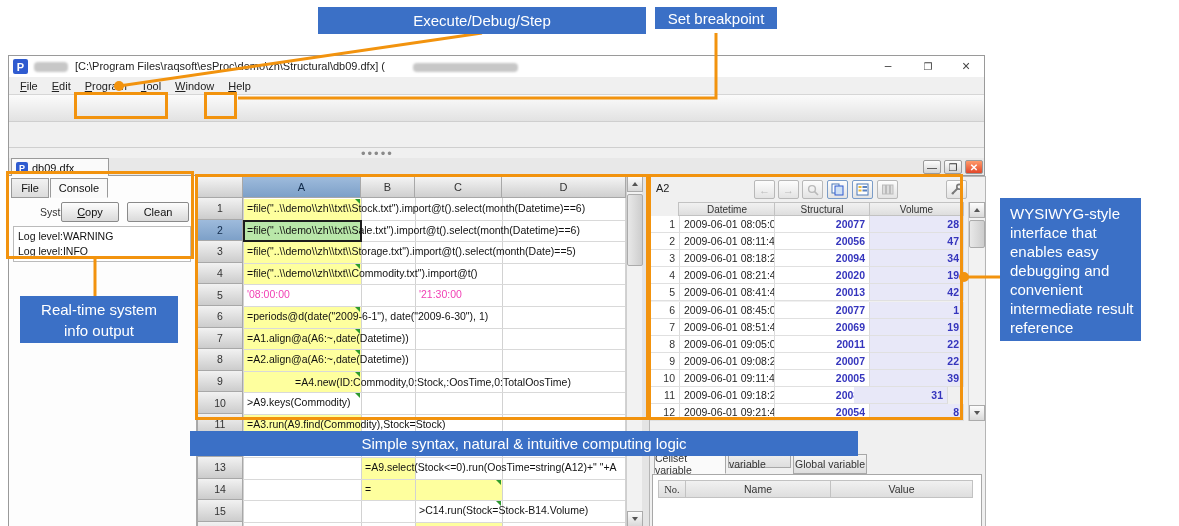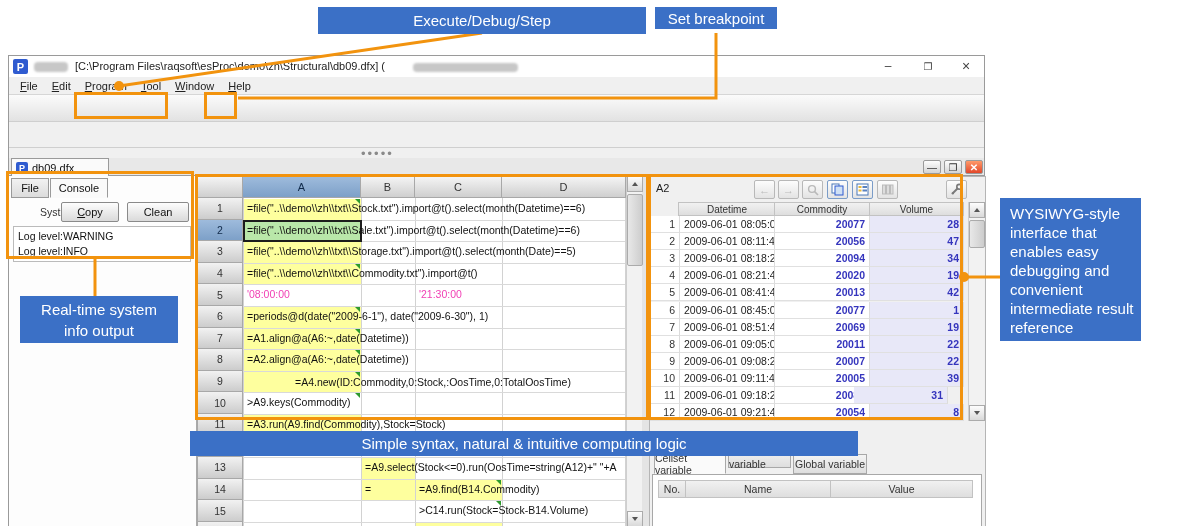--- a/index.html
+++ b/index.html
@@ -115,21 +115,21 @@
   .rrow-cell.num{text-align:right;color:#333;}
   .rrow-cell.blue{text-align:right;color:#3535bd;font-weight:bold;}
   .rrow-cell.lav{background:#e8e8f8;}
   
   .vtab{position:absolute;height:20px;background:linear-gradient(#f4f4f4,#dedede);border:1px solid #a8a8a8;
     font-size:10.5px;display:flex;align-items:center;justify-content:center;color:#333;}
   .vtab.active{background:#fafafa;border-bottom:1px solid #fafafa;}
   .vbox{position:absolute;left:2px;top:297px;width:330px;height:54px;background:#fff;border:1px solid #a8a8a8;}
   .vhead{position:absolute;top:5px;height:18px;background:linear-gradient(#f1f1f1,#dedede);border:1px solid #c2c2c2;
     border-left:none;font-size:10.5px;display:flex;align-items:center;justify-content:center;color:#333;}
-  .vhead.first{border-left:1px solid #c2c2c2;}
+  .vhead.first{border-left:1px solid #c2c2c2;font-family:Liberation Serif, serif;}
 </style>
 </head>
 <body>
 
 <div class="window">
 
   <div class="titlebar">
     <div class="app-logo" style="left:4px;top:3px;">P</div>
     <div class="blur-blob" style="left:25px;top:6px;width:34px;height:10px;"></div>
     <div class="title-text">[C:\Program Files\raqsoft\esProc\demo\zh\Structural\db09.dfx] (</div>
@@ -300,21 +300,20 @@
         <div class="grow-line" style="top: 281.2px; left: 46px; width: 382px;"></div>
         <div class="rowhdr" style="top: 281.2px; height: 21.6px;">13</div>
         <div class="grow-line" style="top: 302.8px; left: 46px; width: 382px;"></div>
         <div class="cellbg yellow" style="left: 165px; top: 282.2px; width: 53px; height: 20.6px;"></div>
         <div class="ctext" style="left: 168px; top: 281.2px; height: 21.6px;">=A9.select(Stock&lt;=0).run(OosTime=string(A12)+" "+A</div>
         <div class="rowhdr" style="top: 302.8px; height: 21.6px;">14</div>
         <div class="grow-line" style="top: 324.4px; left: 46px; width: 382px;"></div>
         <div class="cellbg yellow" style="left: 165px; top: 303.8px; width: 53px; height: 20.6px;"></div>
         <div class="ctext" style="left: 168px; top: 302.8px; height: 21.6px;">=</div>
         <div class="cellbg yellow" style="left: 219px; top: 303.8px; width: 86px; height: 20.6px;"></div>
-        <div class="ctext" style="left: 222px; top: 302.8px; height: 21.6px;">=A9.find(B14.Commodity)</div>
         <div class="cmarker" style="left: 299px; top: 303.8px;"></div>
         <div class="rowhdr" style="top: 324.4px; height: 21.6px;">15</div>
         <div class="grow-line" style="top: 346px; left: 46px; width: 382px;"></div>
         <div class="ctext" style="left: 222px; top: 324.4px; height: 21.6px;">&gt;C14.run(Stock=Stock-B14.Volume)</div>
         <div class="cmarker" style="left: 299px; top: 325.4px;"></div>
         <div class="rowhdr" style="top: 346px; height: 21.6px;">16</div>
         <div class="cellbg yellow" style="left: 219px; top: 347px; width: 86px; height: 20.6px;"></div>
         <div class="ctext" style="left: 222px; top: 346px; height: 21.6px;">if C14.Stock&lt;=0</div>
         <div class="ctext" style="left: 309px; top: 346px; height: 21.6px;">&gt;C14.OosTime=B14.Dat</div>
       </div>
@@ -364,21 +363,21 @@
       <div class="ribtn" style="left:296px;">
         <svg width="13" height="13" viewBox="0 0 13 13">
             <path d="M3,10 L8,5" stroke="#7a7a7a" stroke-width="2"></path>
             <circle cx="9.2" cy="3.8" r="2.4" fill="none" stroke="#7a7a7a" stroke-width="1.6"></circle>
             <circle cx="2.8" cy="10.2" r="1.2" fill="#7a7a7a"></circle>
           </svg>
       </div>
       <div id="rtable">
           <div class="rthead first" style="left: 0px; width: 30px;">Index</div>
           <div class="rthead" style="left: 30px; width: 95px;">Datetime</div>
-          <div class="rthead" style="left: 125px; width: 95px;">Commodity</div>
+          <div class="rthead" style="left: 125px; width: 95px;">Structural</div>
           <div class="rthead" style="left: 220px; width: 94px;">Volume</div>
           <div class="rrow-cell num" style="left: 0px; top: 39px; width: 30px; height: 17.1px;">1</div>
           <div class="rrow-cell " style="left: 30px; top: 39px; width: 95px; height: 17.1px;">2009-06-01 08:05:00</div>
           <div class="rrow-cell blue" style="left: 125px; top: 39px; width: 95px; height: 17.1px;">20077</div>
           <div class="rrow-cell blue lav" style="left: 220px; top: 39px; width: 94px; height: 17.1px;">28</div>
           <div class="rrow-cell num" style="left: 0px; top: 56.1px; width: 30px; height: 17.1px;">2</div>
           <div class="rrow-cell " style="left: 30px; top: 56.1px; width: 95px; height: 17.1px;">2009-06-01 08:11:40</div>
           <div class="rrow-cell blue" style="left: 125px; top: 56.1px; width: 95px; height: 17.1px;">20056</div>
           <div class="rrow-cell blue lav" style="left: 220px; top: 56.1px; width: 94px; height: 17.1px;">47</div>
           <div class="rrow-cell num" style="left: 0px; top: 73.2px; width: 30px; height: 17.1px;">3</div>

